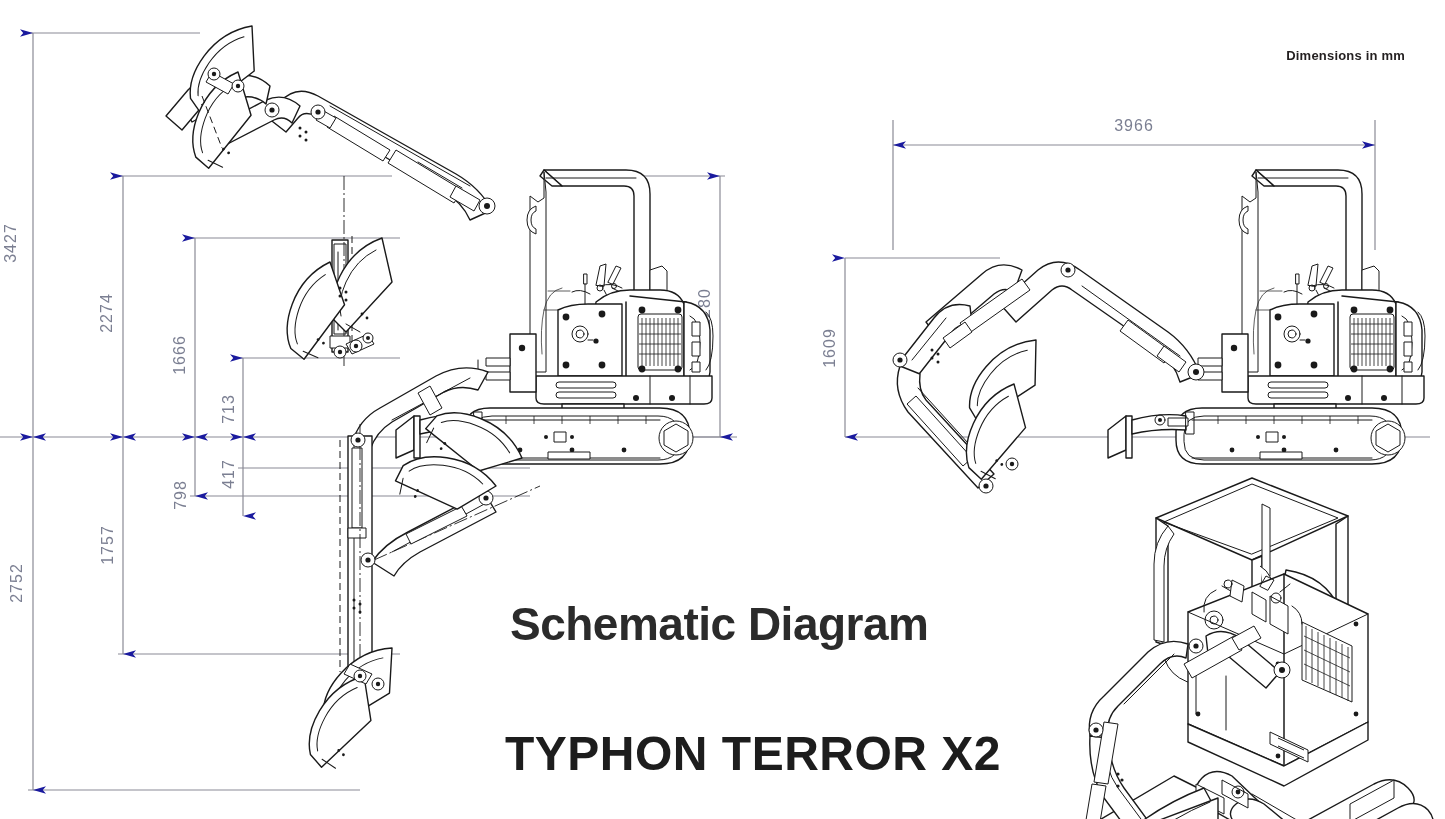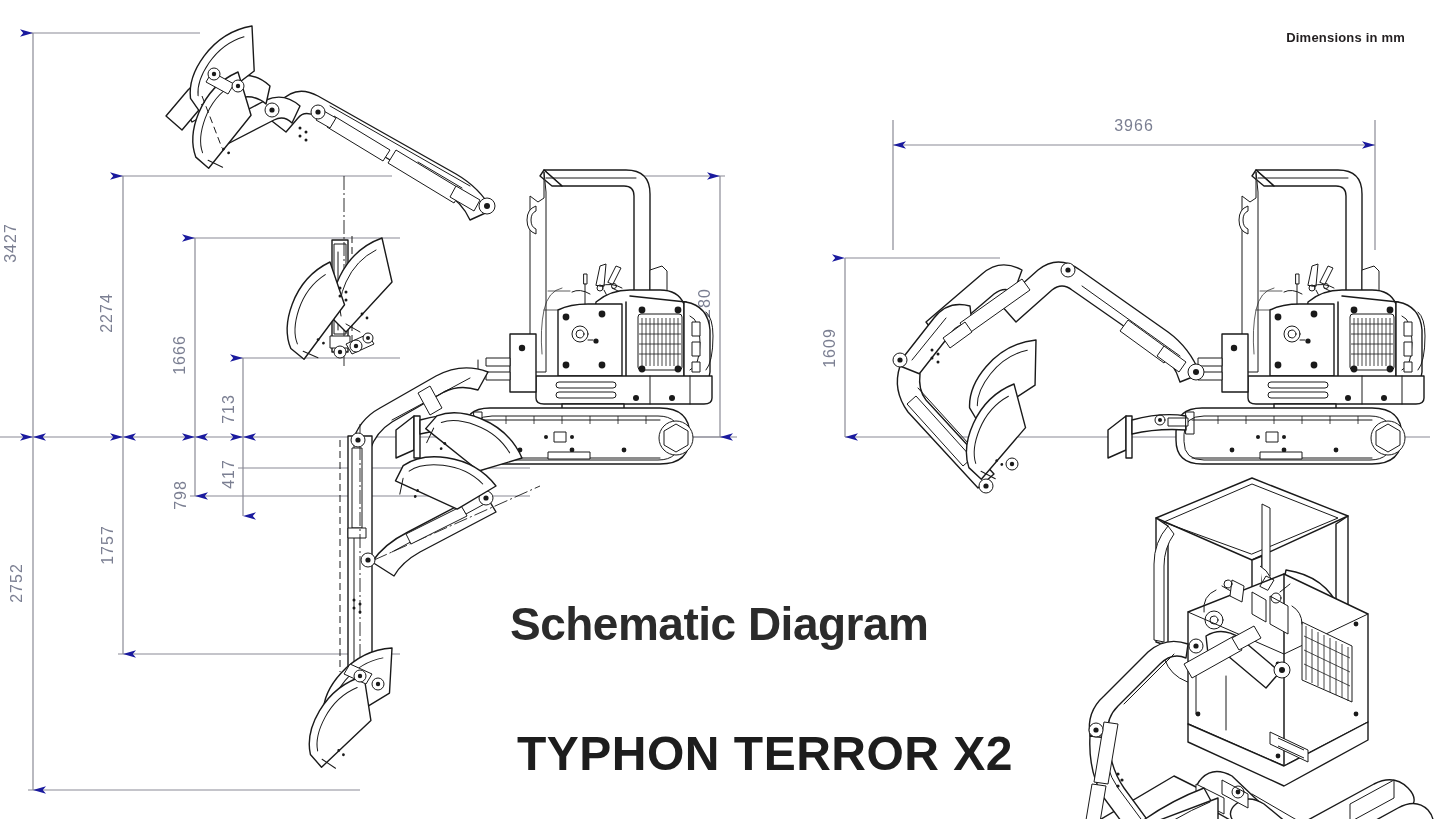--- a/index.html
+++ b/index.html
@@ -1,23 +1,23 @@
 <!DOCTYPE html>
 <html><head>
 <meta charset="utf-8">
 <title>Schematic Diagram</title>
 <style>
   html,body{margin:0;padding:0;background:#ffffff;}
   body{font-family:"Liberation Sans", sans-serif;}
   #page{position:relative;width:1445px;height:819px;background:#ffffff;overflow:hidden;}
   #page svg{position:absolute;left:0;top:0;}
   .txt{position:absolute;white-space:nowrap;}
-  #units-note{right:40px;top:30px;font-size:13px;font-weight:bold;color:#231f20;letter-spacing:.2px;}
+  #units-note{right:40px;top:48px;font-size:13px;font-weight:bold;color:#231f20;letter-spacing:.2px;}
   #title-main{left:510px;top:597px;font-size:46px;font-weight:bold;color:#2b2b2b;letter-spacing:-.5px;text-align:right;}
-  #title-model{left:505px;top:726px;font-size:48px;font-weight:bold;color:#1d1d1d;letter-spacing:.5px;margin-left:12px;}
+  #title-model{left:505px;top:726px;font-size:48px;font-weight:bold;color:#1d1d1d;letter-spacing:.5px;}
   .dimtext{font-family:"Liberation Sans", sans-serif;font-size:16px;fill:#7b7f92;letter-spacing:1px;}
 </style>
 </head>
 <body>
 
 <div id="page">
 
   <svg width="1445" height="819" viewBox="0 0 1445 819">
     <defs>
       <marker id="arrDn" markerWidth="9" markerHeight="14" refX="4.5" refY="13" orient="auto" markerUnits="userSpaceOnUse">

